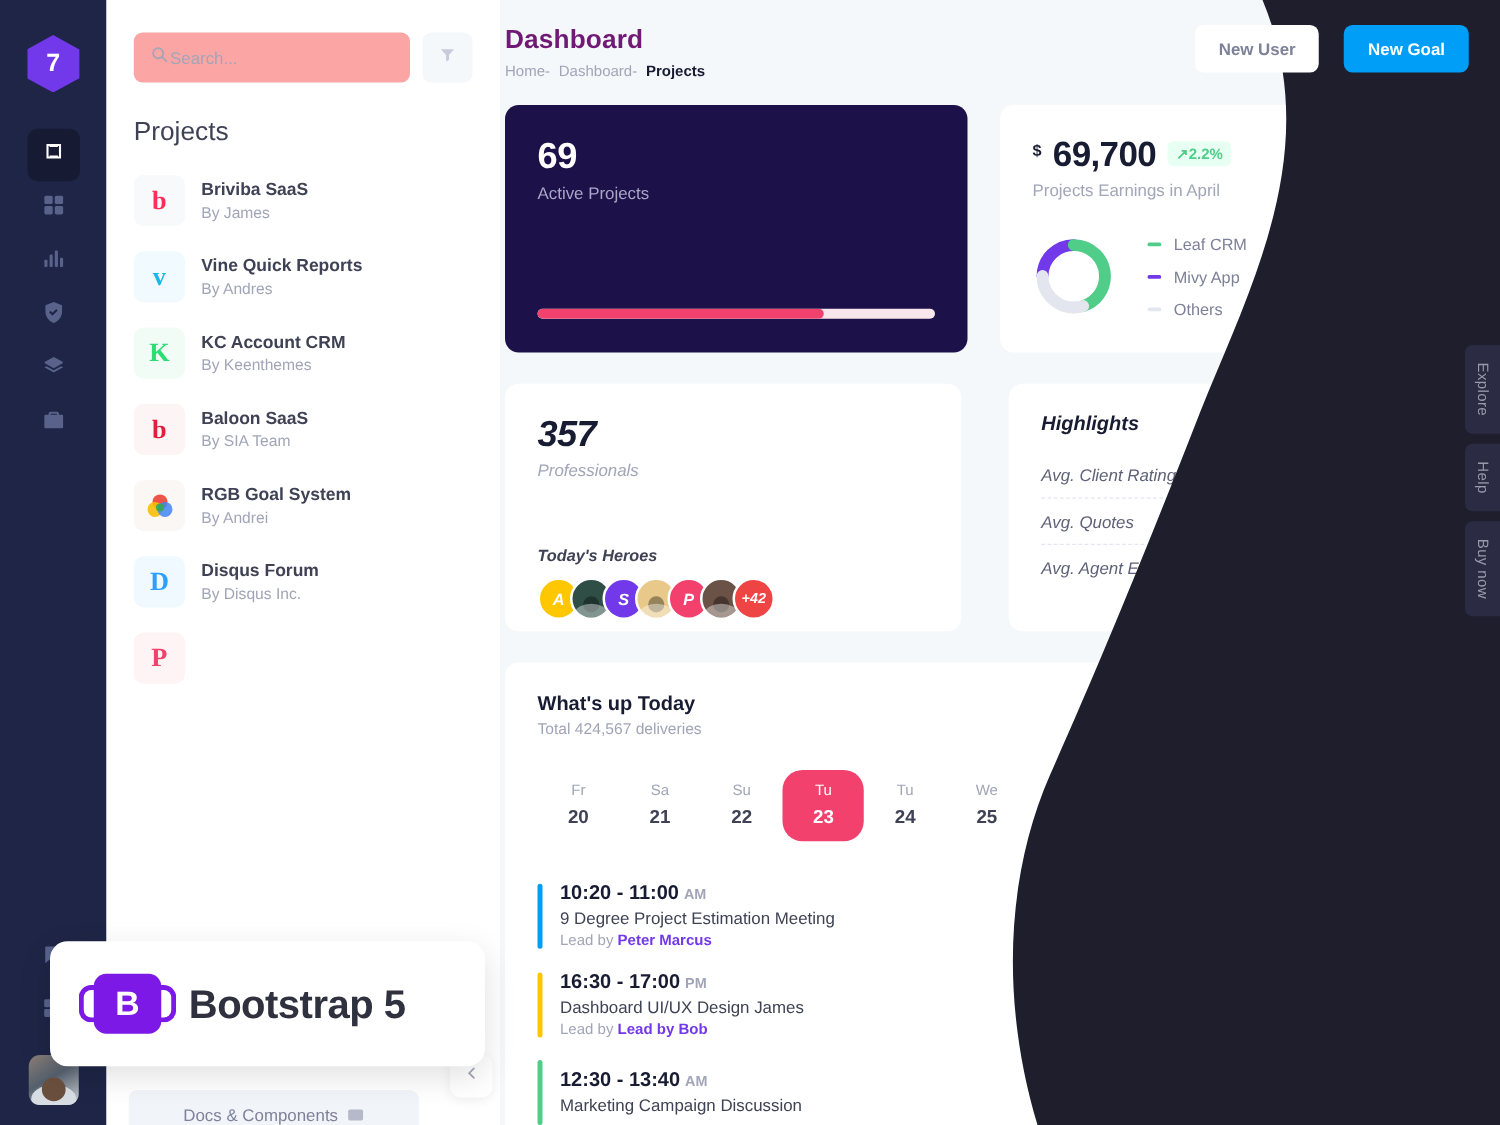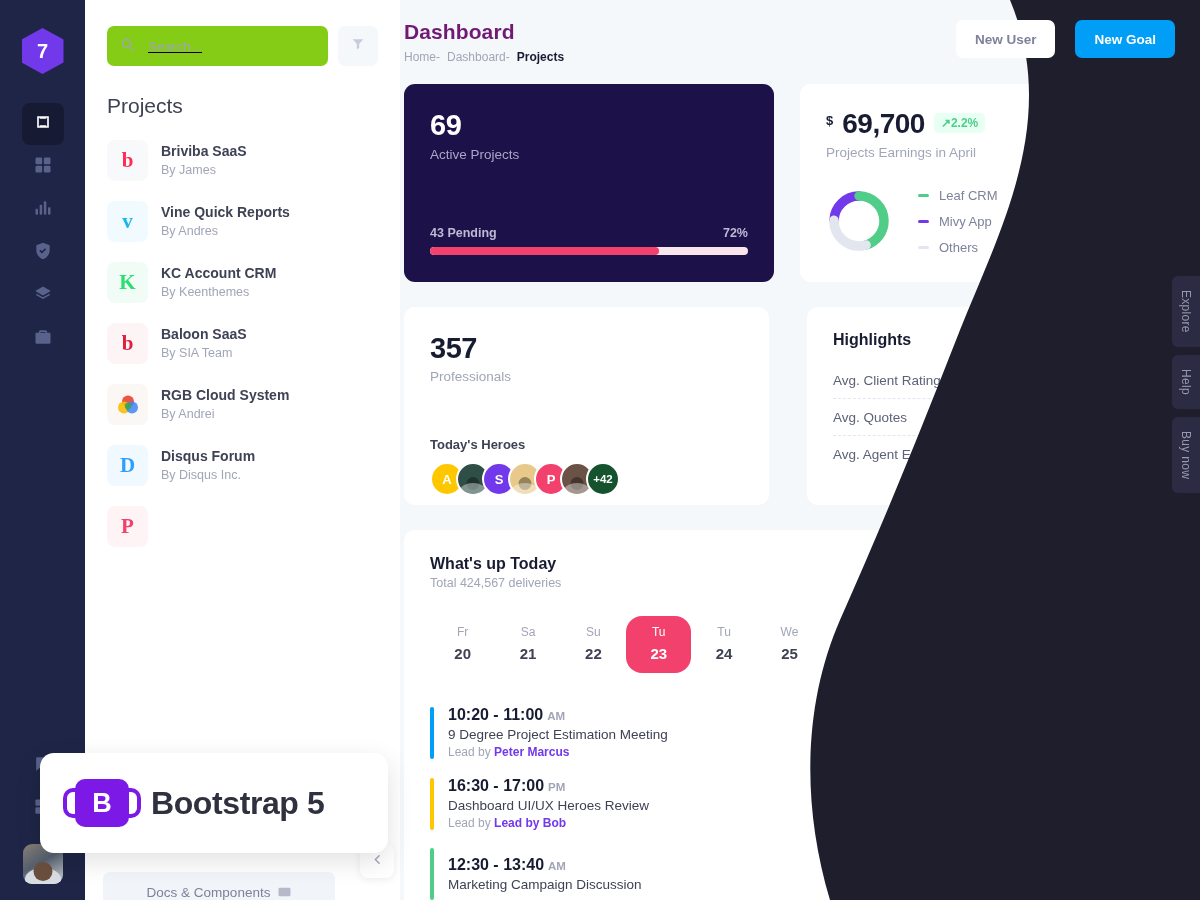--- a/index.html
+++ b/index.html
@@ -51,22 +51,22 @@
     width:36px; height:22px; border-radius:50% 50% 0 0; background:#d8dde3;
   }
 
   
   .projects-panel {
     position: absolute; left: 85px; top: 0; width: 315px; height: 900px;
     background: #FFFFFF; z-index: 4;
   }
   .search-row { display: flex; gap: 10px; padding: 26px 22px 0 22px; }
   .search-box {
-    flex: 1; height: 40px; background: #84cc16; border-radius: 7px;
-    display: flex; align-items: center; padding: 0 13px; gap: 13px; text-decoration: underline;
+    flex: 1; height: 40px; background: #fca5a5; border-radius: 7px;
+    display: flex; align-items: center; padding: 0 13px; gap: 1px;
   }
   .search-box input {
     border: none; background: transparent; outline: none;
     font-family: "Liberation Sans", sans-serif; font-size: 13.5px; color: #5E6278; width: 100%;
   }
   .search-box input::placeholder { color: #A1A5B7; }
   .filter-btn {
     width: 40px; height: 40px; background: #F5F8FA; border-radius: 7px;
     display: flex; align-items: center; justify-content: center; cursor: pointer;
   }
@@ -135,21 +135,21 @@
   }
   .earn-sub { font-size: 13.5px; color: #A1A5B7; margin-top: 5px; }
   .earn-body { display: flex; align-items: center; margin-top: 22px; }
   .legend { margin-left: 26px; }
   .legend-row { display: flex; align-items: center; gap: 10px; height: 26px; }
   .dash { width: 11px; height: 3px; border-radius: 2px; }
   .legend-lbl { font-size: 13px; color: #7E8299; }
   .legend-vals { position: absolute; right: 26px; top: 108px; text-align: right; }
   .legend-val { font-size: 13px; color: #3F4254; font-weight: bold; height: 26px; line-height: 26px; }
 
-  .row2 { display: flex; gap: 38px; margin-top: 25px; }
+  .row2 { display: flex; gap: 38px; margin-top: 25px; font-style: italic; }
   .card-pro { width: 370px; height: 198px; padding: 25px 26px; }
   .pro-num { font-size: 29px; color: #181C32; font-weight: bold; letter-spacing: -.5px; }
   .pro-lbl { font-size: 13.5px; color: #A1A5B7; margin-top: 4px; }
   .heroes-lbl { font-size: 13px; color: #3F4254; font-weight: bold; margin-top: 53px; }
   .heroes { display: flex; margin-top: 10px; }
   .hero {
     width: 34px; height: 34px; border-radius: 50%; margin-left: -8px;
     display: flex; align-items: center; justify-content: center;
     color: #fff; font-size: 13px; font-weight: bold; border: 2px solid #fff;
     position: relative; overflow: hidden;
@@ -381,21 +381,21 @@
         <div class="proj-item">
           <div class="proj-logo" style="background:#FBF7F4">
             <svg width="24" height="24" viewBox="0 0 24 24">
               <circle cx="12" cy="8.5" r="6" fill="#EA4335" opacity=".9"></circle>
               <circle cx="8" cy="14.5" r="6" fill="#FBBC05" opacity=".9"></circle>
               <circle cx="16" cy="14.5" r="6" fill="#4285F4" opacity=".85"></circle>
               <circle cx="12" cy="13" r="3.2" fill="#34A853" opacity=".9"></circle>
             </svg>
           </div>
           <div>
-            <div class="proj-name">RGB Cloud System</div>
+            <div class="proj-name">RGB Goal System</div>
             <div class="proj-by">By Andrei</div>
           </div>
         </div>
         <div class="proj-item">
           <div class="proj-logo" style="background:#F0F9FF">
             <span style="color:#2E9FFF;font-size:21px;font-weight:bold;font-family:'Liberation Serif',serif;">D</span>
           </div>
           <div>
             <div class="proj-name">Disqus Forum</div>
             <div class="proj-by">By Disqus Inc.</div>
@@ -437,24 +437,20 @@
         <button class="btn-primary">New Goal</button>
       </div>
     </div>
 
     <div class="cards">
       <div class="row1">
 
         <div class="card-dark">
           <div class="big-num">69</div>
           <div class="sub-lbl">Active Projects</div>
-          <div class="prog-row">
-            <span>43 Pending</span>
-            <span>72%</span>
-          </div>
           <div class="prog-track">
             <div class="prog-fill" id="prog-fill" style="width: 72%; background: rgb(241, 65, 108);"></div>
           </div>
         </div>
 
         <div class="card card-earn">
           <div class="earn-head">
             <span class="earn-dollar">$</span>
             <span class="earn-amt">69,700</span>
             <span class="badge-up">
@@ -512,21 +508,21 @@
                 <span style="position:absolute;left:50%;top:44%;transform:translateX(-50%);width:13px;height:13px;border-radius:50%;background:rgba(0,0,0,.35)"></span>
                 <span style="position:absolute;left:50%;bottom:-4px;transform:translateX(-50%);width:26px;height:15px;border-radius:50% 50% 0 0;background:rgba(255,255,255,.4)"></span>
               </div>
               <div class="hero" style="background:#F1416C;">
                 <span>P</span>
               </div>
               <div class="hero" style="background:#6B5246">
                 <span style="position:absolute;left:50%;top:44%;transform:translateX(-50%);width:13px;height:13px;border-radius:50%;background:rgba(0,0,0,.35)"></span>
                 <span style="position:absolute;left:50%;bottom:-4px;transform:translateX(-50%);width:26px;height:15px;border-radius:50% 50% 0 0;background:rgba(255,255,255,.4)"></span>
               </div>
-              <div class="hero" style="background:#14532d;font-size:11.5px;">
+              <div class="hero" style="background:#ef4444;font-size:11.5px;">
                 <span>+42</span>
               </div>
             </div>
         </div>
 
         <div class="card card-high">
           <div class="high-title">Highlights</div>
           <div id="high-rows">
               <div class="high-row">
                 <span class="high-lbl">Avg. Client Rating</span>
@@ -611,21 +607,21 @@
                 <div><span class="s-time">10:20 - 11:00</span><span class="s-ampm">AM</span></div>
                 <div class="s-title">9 Degree Project Estimation Meeting</div>
                 <div class="s-lead"><span>Lead by</span> <b>Peter Marcus</b></div>
               </div>
               <button class="view-btn">View</button>
             </div>
             <div class="sched-item">
               <div class="sbar" style="background:#FFC700"></div>
               <div>
                 <div><span class="s-time">16:30 - 17:00</span><span class="s-ampm">PM</span></div>
-                <div class="s-title">Dashboard UI/UX Heroes Review</div>
+                <div class="s-title">Dashboard UI/UX Design James</div>
                 <div class="s-lead"><span>Lead by</span> <b>Lead by Bob</b></div>
               </div>
               <button class="view-btn">View</button>
             </div>
             <div class="sched-item">
               <div class="sbar" style="background:#50CD89"></div>
               <div>
                 <div><span class="s-time">12:30 - 13:40</span><span class="s-ampm">AM</span></div>
                 <div class="s-title">Marketing Campaign Discussion</div>
               </div>

